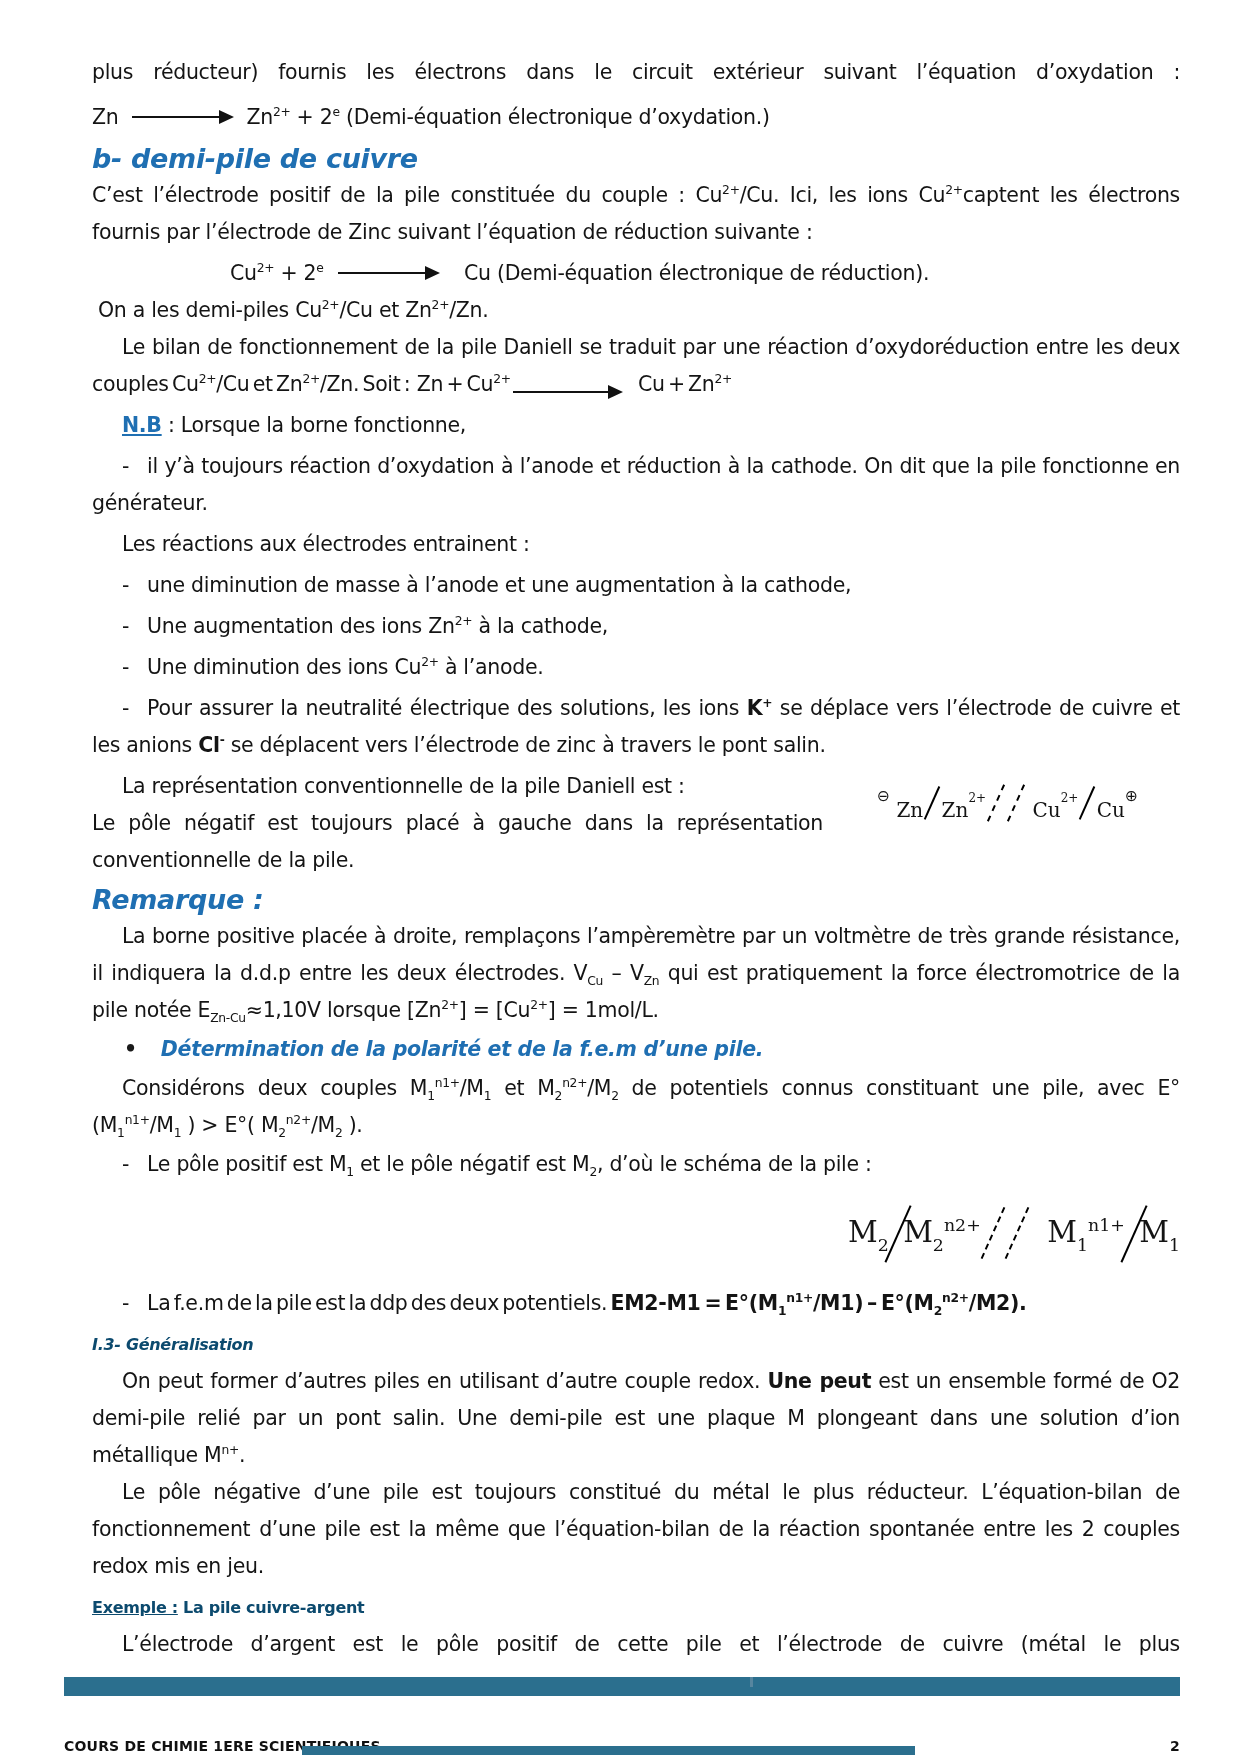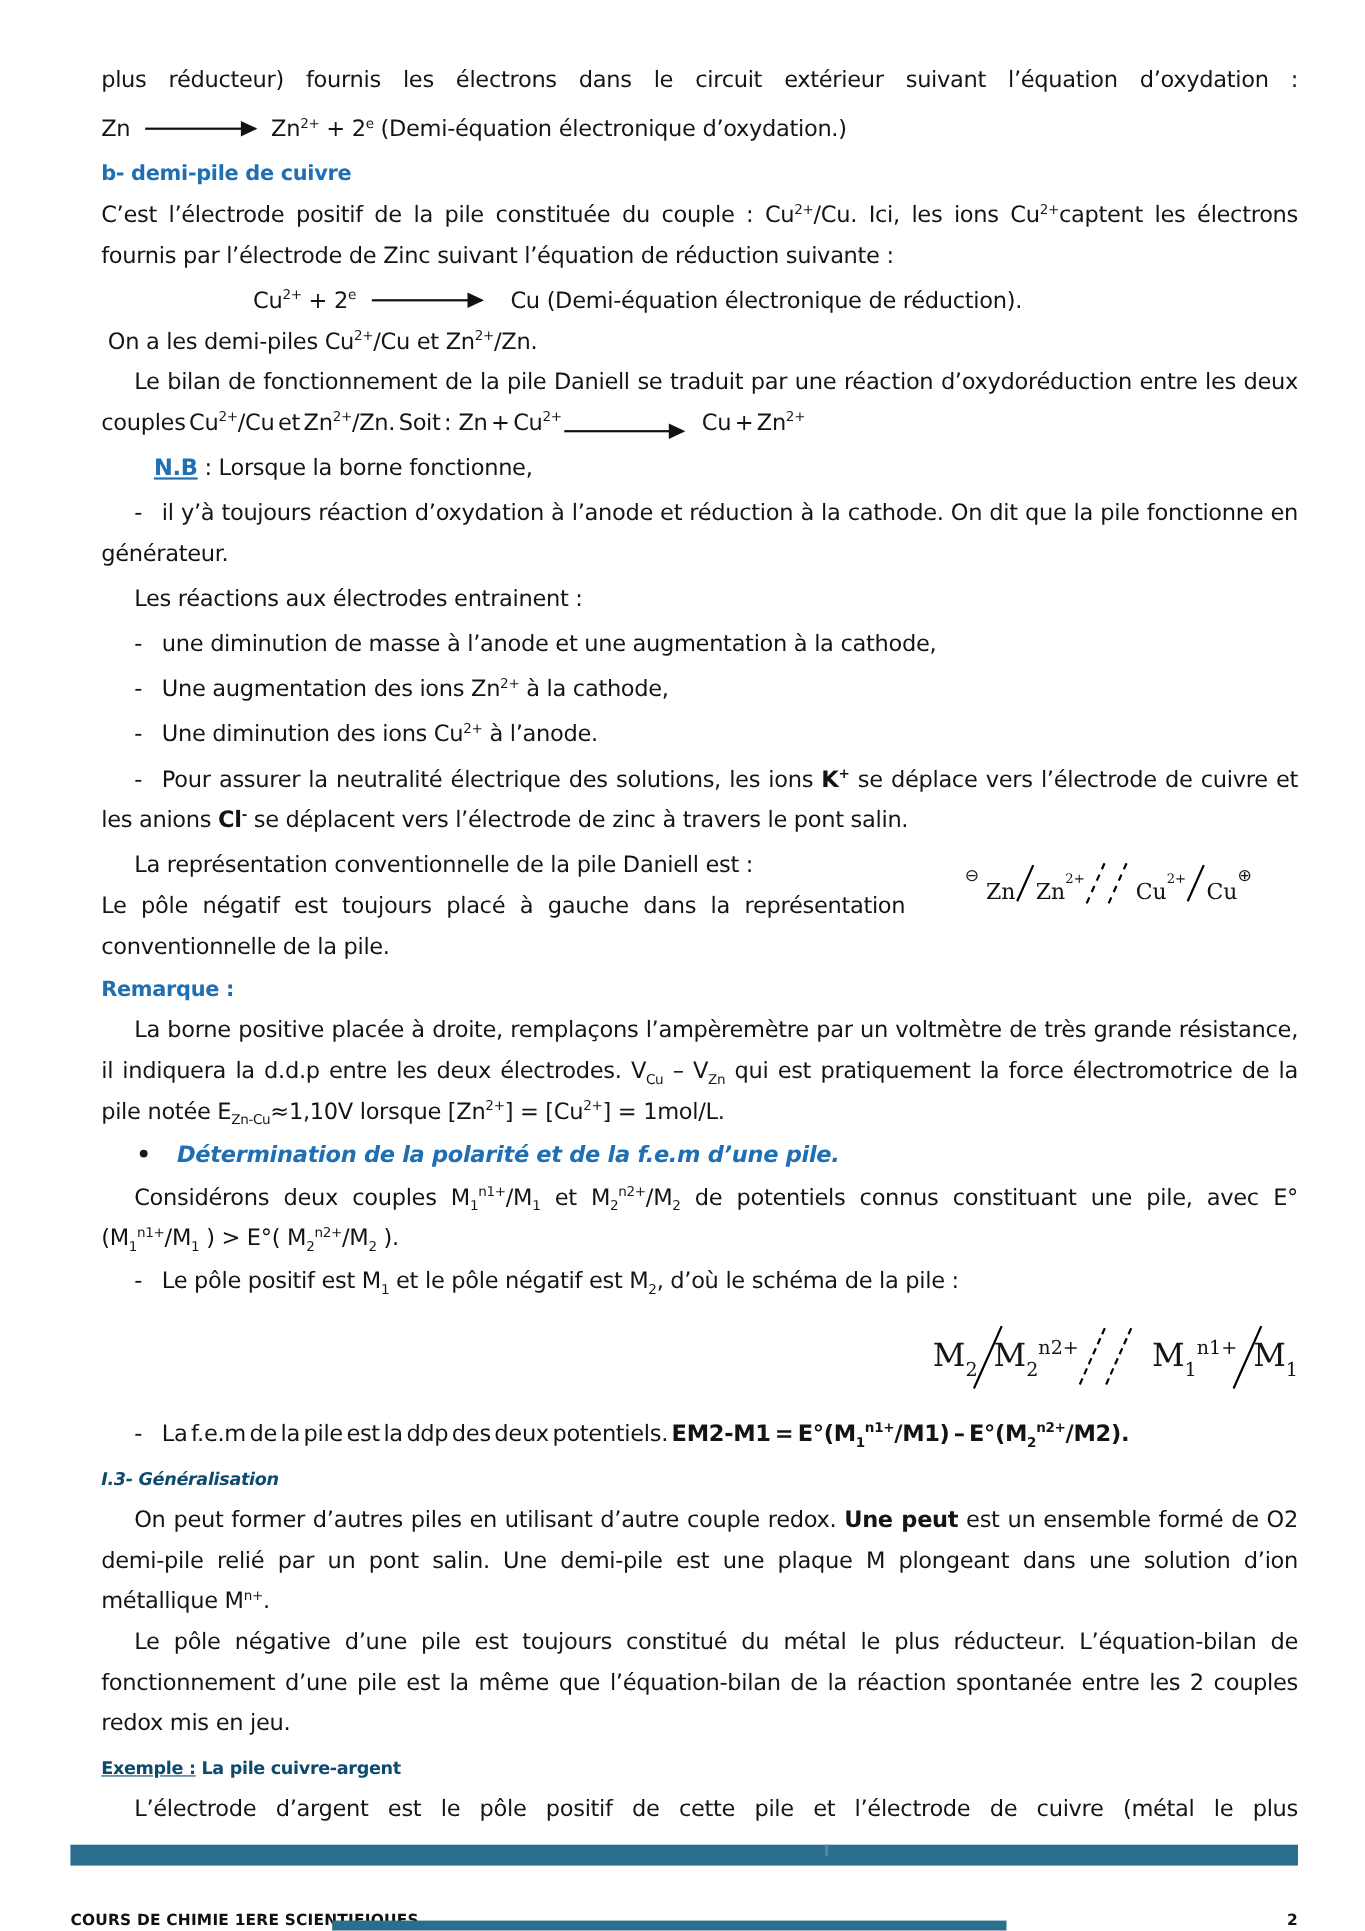--- a/index.html
+++ b/index.html
@@ -13,21 +13,21 @@
   .j{text-align:justify}
   .jlast{text-align:justify;text-align-last:justify}
   .ind{text-indent:30px}
   .tight{word-spacing:-3px}
   .mt4{margin-top:4px}.mt6{margin-top:2px}.mt8{margin-top:8px}
   .b{font-weight:700}
   .i{font-style:italic}
   .u{text-decoration:underline}
   sup{font-size:60%;line-height:0}
   sub{font-size:60%;line-height:0;vertical-align:-5px}
-  .h-blue{color:#1F6FB2;font-weight:700;font-size:19px}
+  .h-blue{color:#1F6FB2;font-style:italic;font-weight:700;font-size:27px}
   .h-red{color:#0c4a6e;font-weight:700;font-size:16px}
   .dash{margin-right:18px}
   .bullet{font-style:normal;color:#1a1a1a;margin:0 24px 0 32px;font-weight:700}
   .arrow,.arrowlow{display:inline-block;width:100px;height:2.5px;background:#111;position:relative;vertical-align:6px;margin:0 14px}
   .arrow::after,.arrowlow::after{content:"";position:absolute;right:-2px;top:-6px;width:0;height:0;
     border-left:15px solid #111;border-top:7px solid transparent;border-bottom:7px solid transparent}
   .arrowlow{vertical-align:-2px;margin-left:2px;width:108px}
   .slash{display:inline-block;width:2.4px;height:36px;background:#000;transform:rotate(24deg);margin:0 8px;vertical-align:-11px}
   .dslash{display:inline-block;width:0;height:40px;border-left:2.4px dashed #000;transform:rotate(24deg);margin:0 9px;vertical-align:-13px}
   .raise{vertical-align:9px;font-size:78%}
@@ -63,21 +63,21 @@
   <h3 class="blk h-blue">b- demi-pile de cuivre</h3>
 
   <p class="blk j"><span>C’est l’électrode positif de la pile constituée du couple : Cu</span><sup>2+</sup><span>/Cu. Ici, les ions Cu</span><sup>2+</sup><span>captent les électrons fournis par l’électrode de Zinc suivant l’équation de réduction suivante :</span></p>
 
   <div class="blk mt4" style="padding-left:138px"><span>Cu</span><sup>2+</sup><span> + 2</span><sup>e</sup><span class="arrow"></span><span>&nbsp;&nbsp;Cu (Demi-équation électronique de réduction).</span></div>
 
   <p class="blk" style="padding-left:6px"><span>On a les demi-piles Cu</span><sup>2+</sup><span>/Cu et Zn</span><sup>2+</sup><span>/Zn.</span></p>
 
   <p class="blk j ind tight"><span>Le bilan de fonctionnement de la pile Daniell se traduit par une réaction d’oxydoréduction entre les deux couples Cu</span><sup>2+</sup><span>/Cu et Zn</span><sup>2+</sup><span>/Zn. Soit :&nbsp; Zn + Cu</span><sup>2+</sup><span class="arrowlow"></span><span> Cu + Zn</span><sup>2+</sup></p>
 
-  <p class="blk ind mt4"><span class="b u" style="color: rgb(31, 111, 178); margin-left: 18px;">N.B</span><span> : Lorsque la borne fonctionne,</span></p>
+  <p class="blk ind mt4"><span class="b u" style="color: rgb(31, 111, 178);">N.B</span><span> : Lorsque la borne fonctionne,</span></p>
 
   <p class="blk j ind mt4"><span class="dash">-</span><span>il y’à toujours réaction d’oxydation à l’anode et réduction à la cathode. On dit que la pile fonctionne en générateur.</span></p>
 
   <p class="blk ind mt4">Les réactions aux électrodes entrainent :</p>
 
   <p class="blk ind mt4"><span class="dash">-</span><span>une diminution de masse à l’anode et une augmentation à la cathode,</span></p>
 
   <p class="blk ind mt4"><span class="dash">-</span><span>Une augmentation des ions Zn</span><sup>2+</sup><span> à la cathode,</span></p>
 
   <p class="blk ind mt4"><span class="dash">-</span><span>Une diminution des ions Cu</span><sup>2+</sup><span> à l’anode.</span></p>

